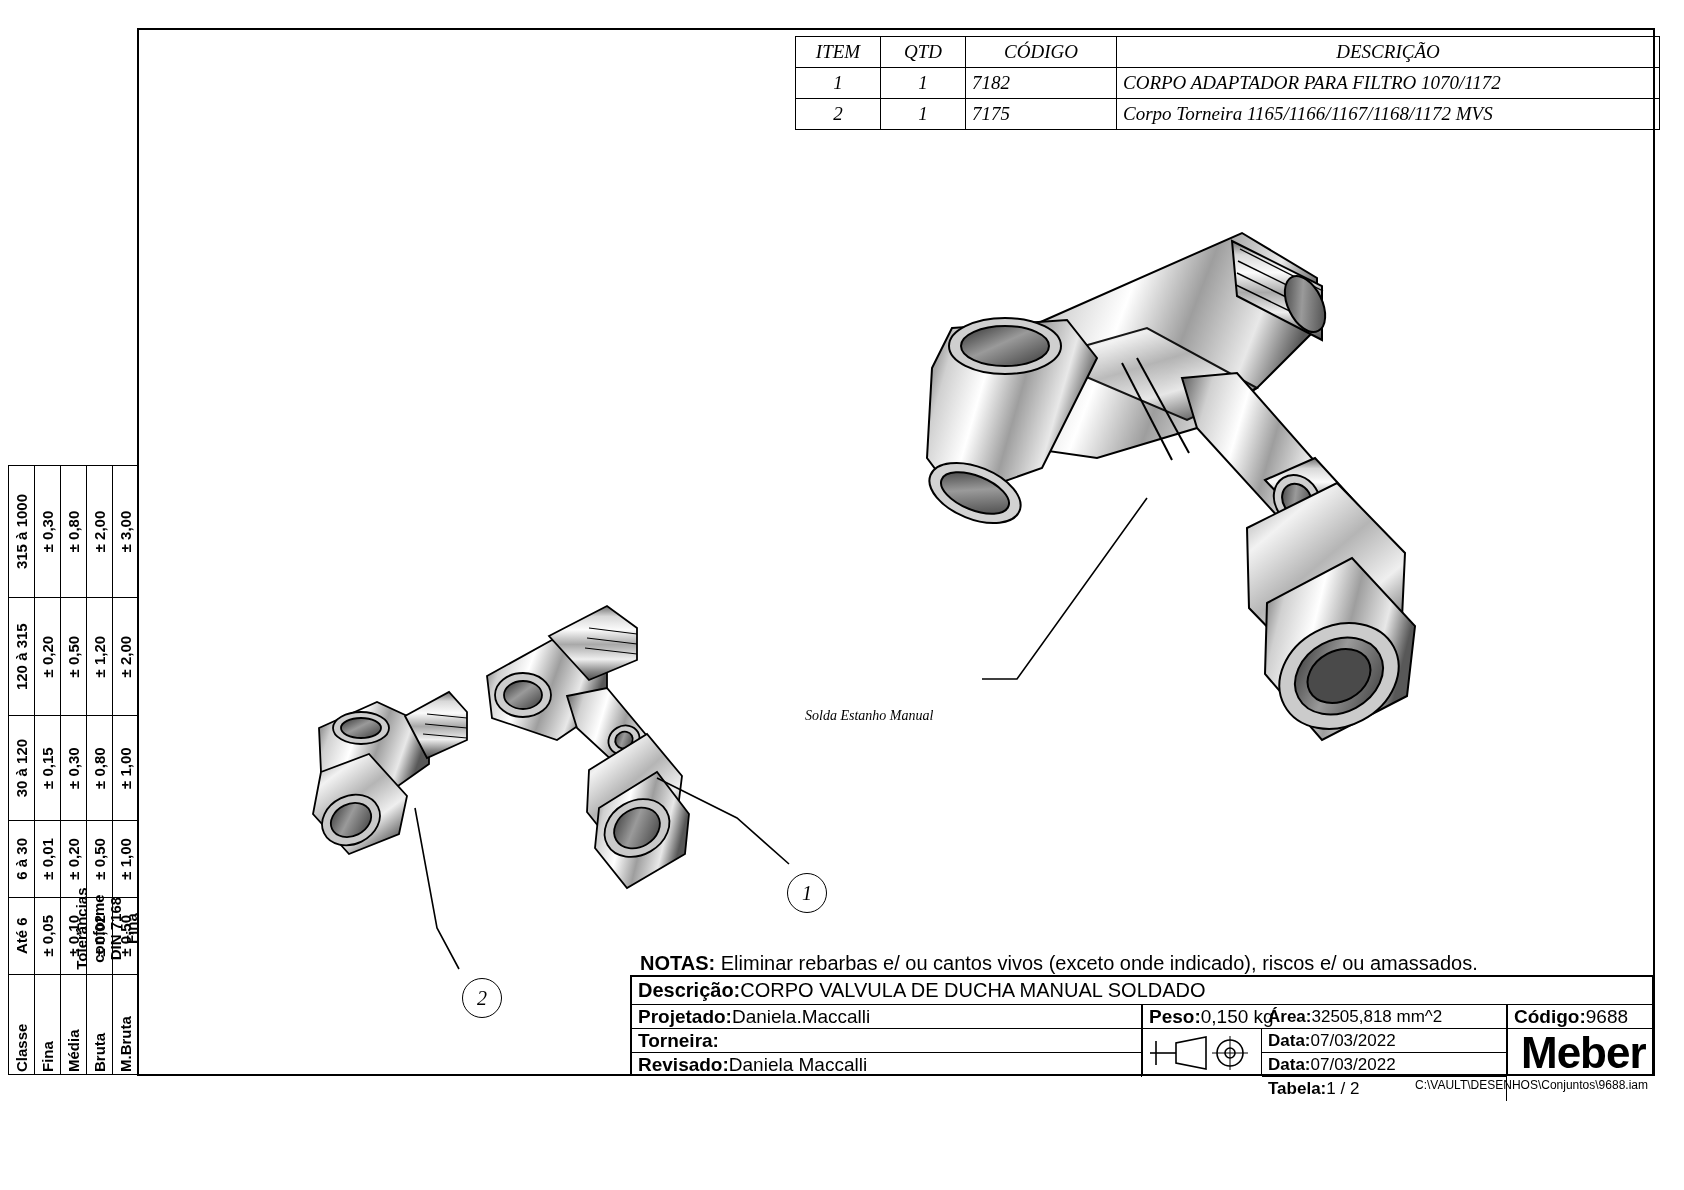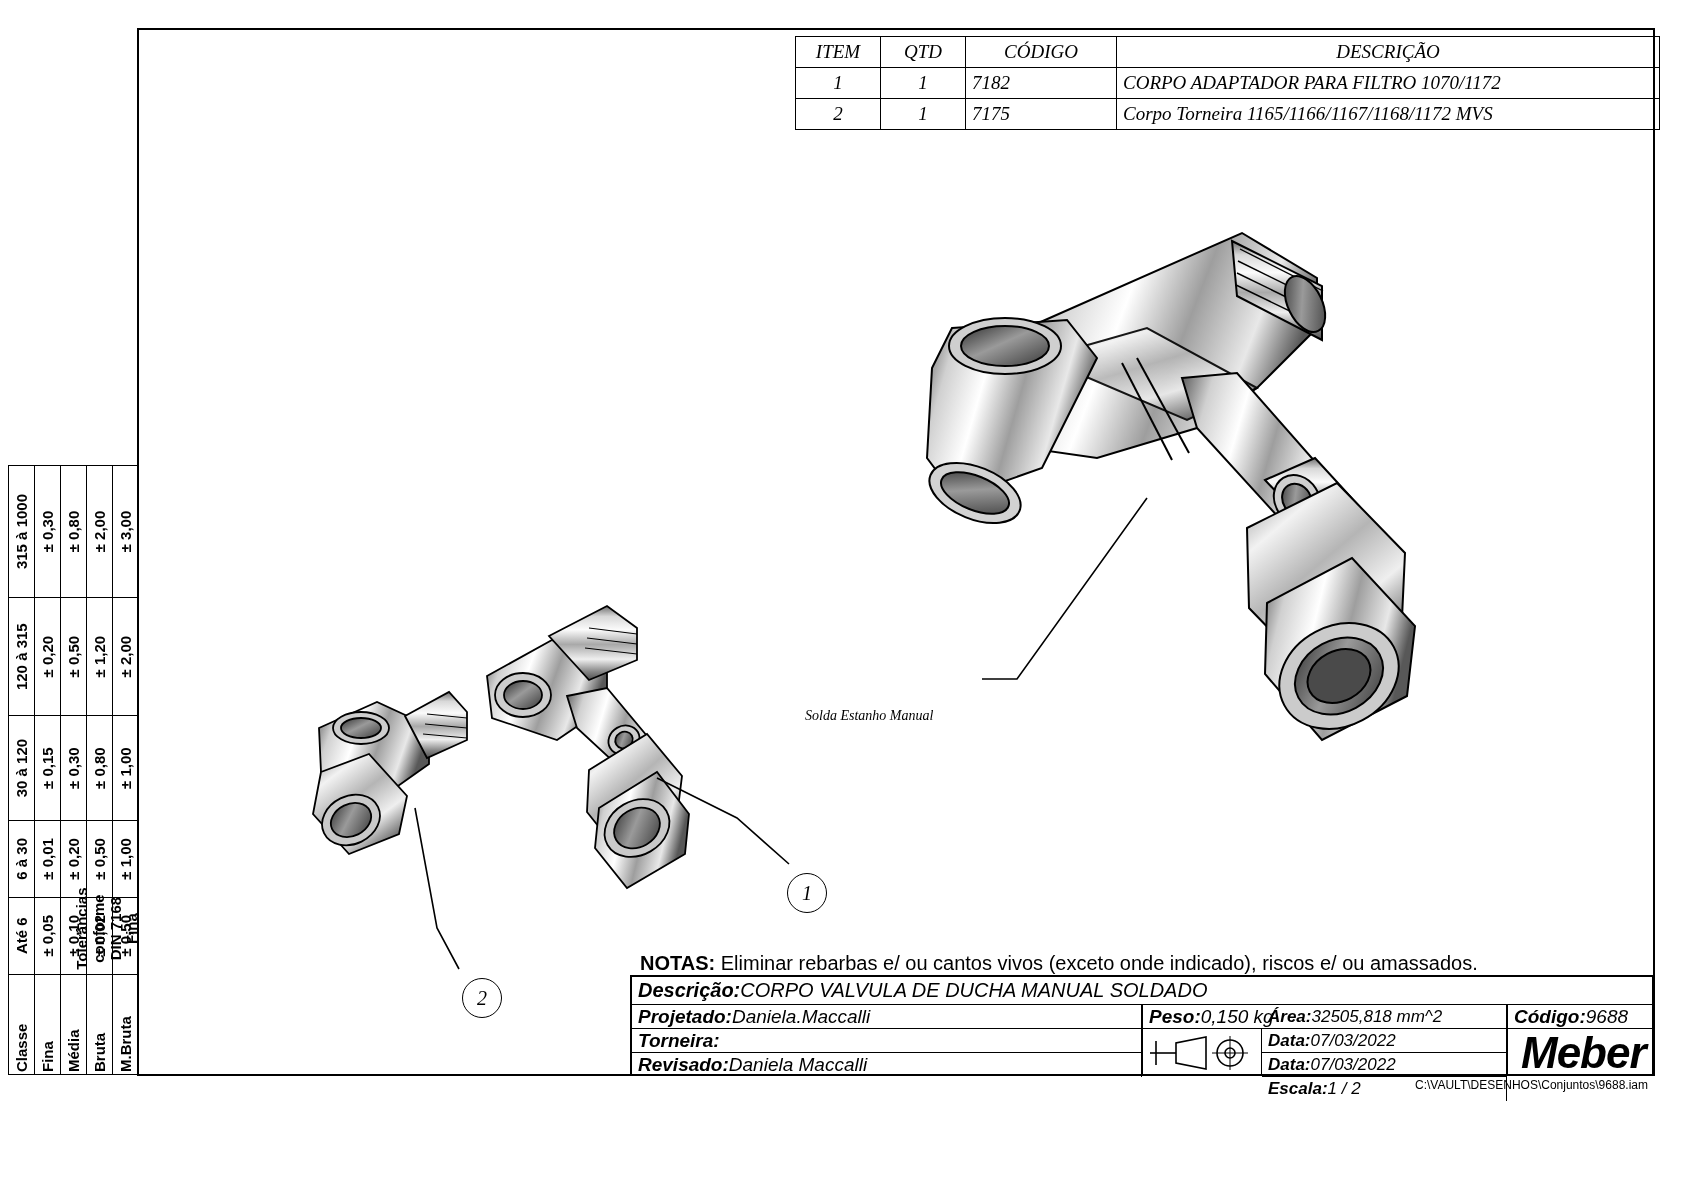--- a/index.html
+++ b/index.html
@@ -100,21 +100,20 @@
 
   .titleblock{
     position:absolute;
     left:630px;top:975px;
     width:1024px;height:101px;
     border:2px solid #000;
     box-sizing:border-box;
     display:grid;
     grid-template-columns:510px 120px 245px 147px;
     grid-template-rows:28px 1fr;
-    font-style:italic;
   }
 
   .col1{position:absolute;left:0;top:28px;width:510px;}
   .col1 .r{height:24px;border-bottom:1.6px solid #000;border-right:1.6px solid #000;box-sizing:border-box;display:flex;align-items:center;padding:1px 6px;font-size:19px;white-space:nowrap;}
   .col1 .r:last-child{border-bottom:none;}
   .col3{position:absolute;left:630px;top:28px;width:245px;}
   .col3 .r{height:24px;border-bottom:1.6px solid #000;border-right:1.6px solid #000;box-sizing:border-box;display:flex;align-items:center;padding:1px 6px;font-size:17px;white-space:nowrap;text-align:right;}
   .col3 .r:last-child{border-bottom:none;}
 
   .tb-inner{position:absolute;left:0;top:0;width:100%;height:100%;}
@@ -434,21 +433,21 @@
         </div>
         <div class="r">
           <b>Data:</b>
             <span> 07/03/2022</span>
         </div>
         <div class="r">
           <b>Data:</b>
             <span> 07/03/2022</span>
         </div>
         <div class="r">
-          <b>Escala:</b>
+          <b>Tabela:</b>
             <span> 1 / 2</span>
         </div>
       </div>
 
       <div class="tb-logo">Meber</div>
     </div>
   </div>
 
   <div class="path">C:\VAULT\DESENHOS\Conjuntos\9688.iam</div>
 </div>

